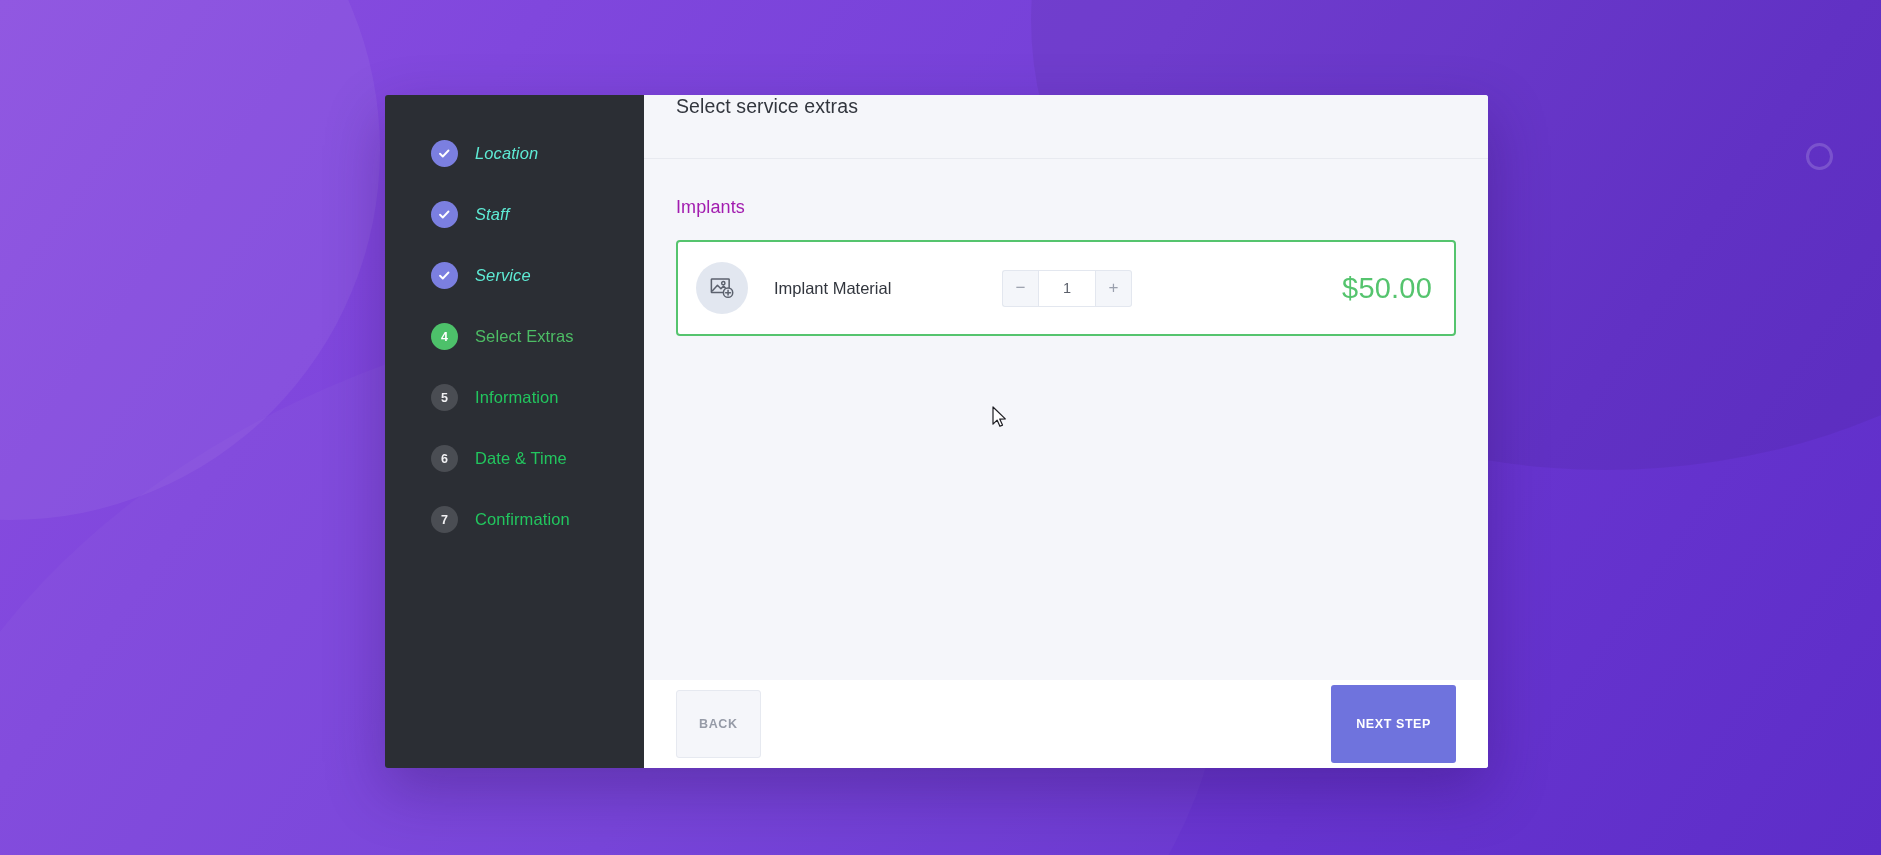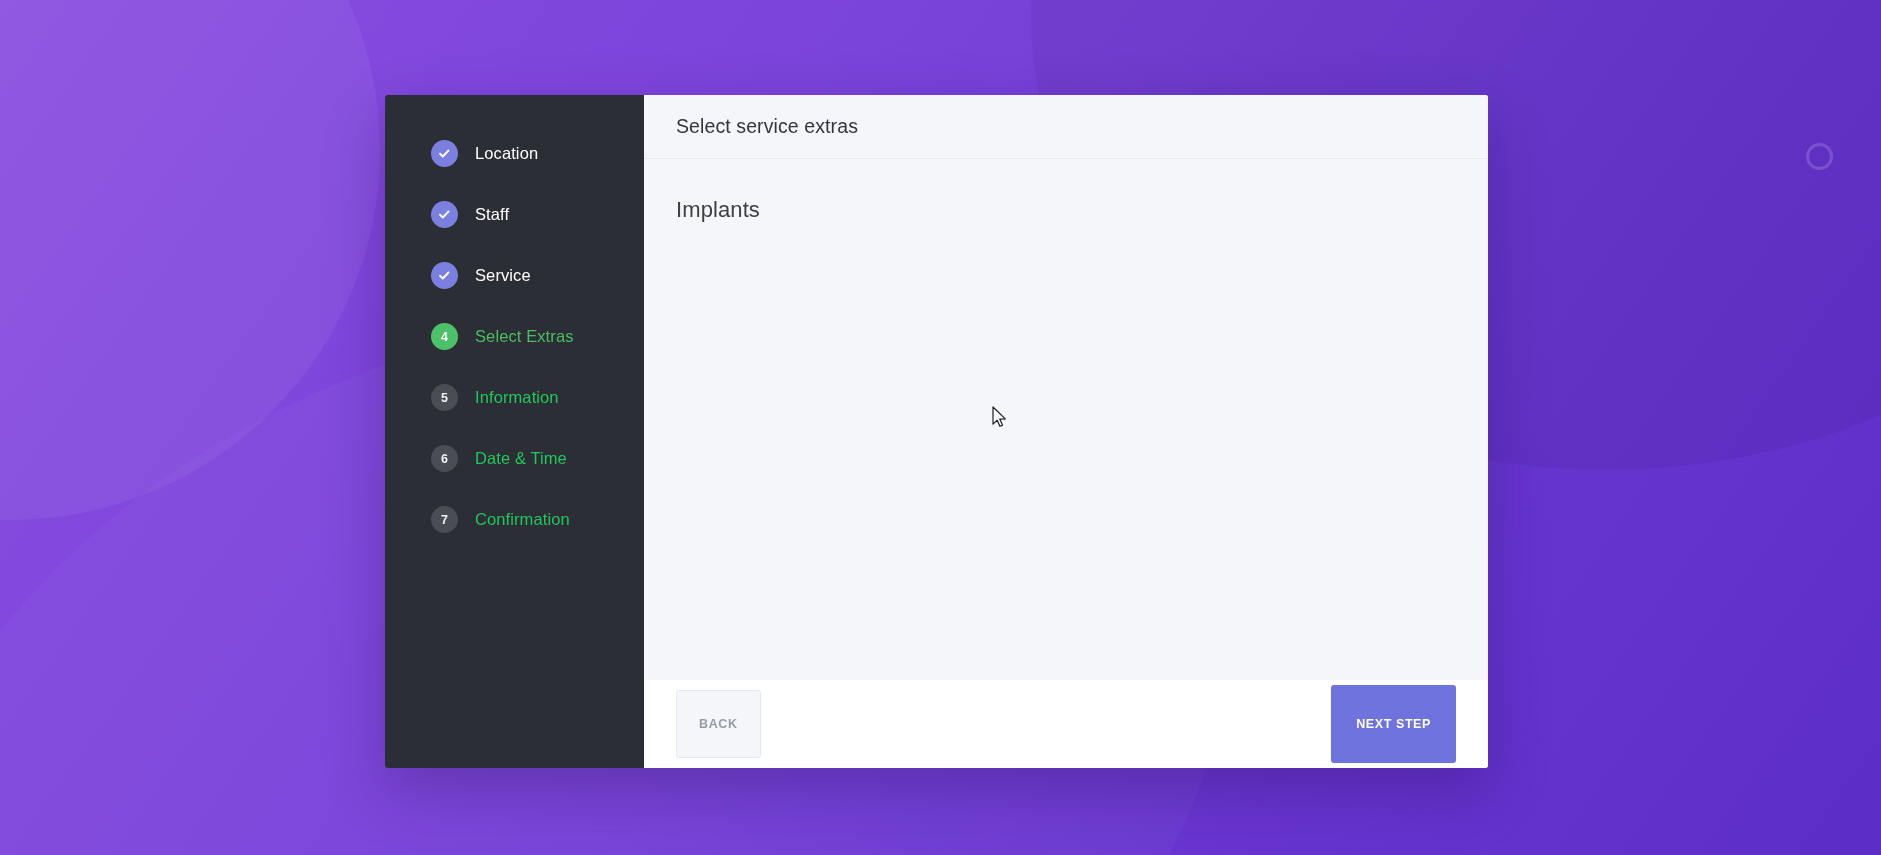--- a/index.html
+++ b/index.html
@@ -67,53 +67,53 @@
     display:flex; align-items:center; justify-content:center;
     font-size:12.5px; font-weight:bold;
     color:#ffffff;
     flex-shrink:0;
   }
   .step.done .step-badge { background:#7b7fe0; }
   .step.current .step-badge { background:#4dc16a; }
   .step.todo .step-badge { background:#4a4d53; color:#f1f1f3; }
   .step-badge svg { display:block; }
   .step-label { font-size:16.5px; letter-spacing:0.1px; }
-  .step.done .step-label { color:#ffffff; }
+  .step.done .step-label { color:#5eead4;font-style:italic; }
   .step.current .step-label { color:#4dbd65; }
   .step.todo .step-label { color:#22c55e; }
 
   
   .panel {
     flex:1;
     display:flex;
     flex-direction:column;
     background:#f5f6fa;
   }
   .panel-header {
     height:64px;
     display:flex;
-    align-items:center;
+    align-items:flex-start;
     padding-left:32px;
     border-bottom:1px solid #e8eaf0;
     background:#f5f6fa;
     flex-shrink:0;
   }
   .panel-title {
     font-size:19.5px;
     color:#32363e;
     letter-spacing:0.1px;
   }
   .panel-body {
     flex:1;
     padding:38px 32px 0 32px;
     overflow:hidden;
   }
   .group-title {
-    font-size:22px;
-    color:#404040;
+    font-size:18px;
+    color:#a21caf;
     margin-bottom:22px;
     letter-spacing:0.1px;
   }
 
   
   .extra-card {
     display:flex;
     align-items:center;
     height:96px;
     background:#ffffff;
@@ -274,20 +274,43 @@
   <div class="panel">
 
     <div class="panel-header">
       <div class="panel-title">Select service extras</div>
     </div>
 
     <div class="panel-body">
 
       <div class="group-title">Implants</div>
 
+      <div class="extra-card">
+
+        <div class="extra-icon">
+          <svg width="26" height="26" viewBox="0 0 24 24" fill="none" stroke="#5c626e" stroke-width="1.4" stroke-linecap="round" stroke-linejoin="round">
+            <rect x="2.2" y="3.6" width="16.4" height="12.6" rx="0.6"></rect>
+            <path d="M3.2 14.6l4.6-5.1 3.2 3.2 2.4-2.4 3.3 3.3"></path>
+            <circle cx="13.2" cy="7.6" r="1.5"></circle>
+            <circle cx="17.6" cy="16.3" r="4.3" fill="#e2e7f0"></circle>
+            <path d="M17.6 14.1v4.4M15.4 16.3h4.4"></path>
+          </svg>
+        </div>
+
+        <div class="extra-name">Implant Material</div>
+
+        <div class="qty">
+          <div class="qty-btn minus">−</div>
+          <div class="qty-val">1</div>
+          <div class="qty-btn plus">+</div>
+        </div>
+
+        <div class="extra-price">$50.00</div>
+
+      </div>
 
     </div>
 
     <div class="panel-footer">
       <button class="btn-back">BACK</button>
       <button class="btn-next">NEXT STEP</button>
     </div>
 
   </div>
 </div>

